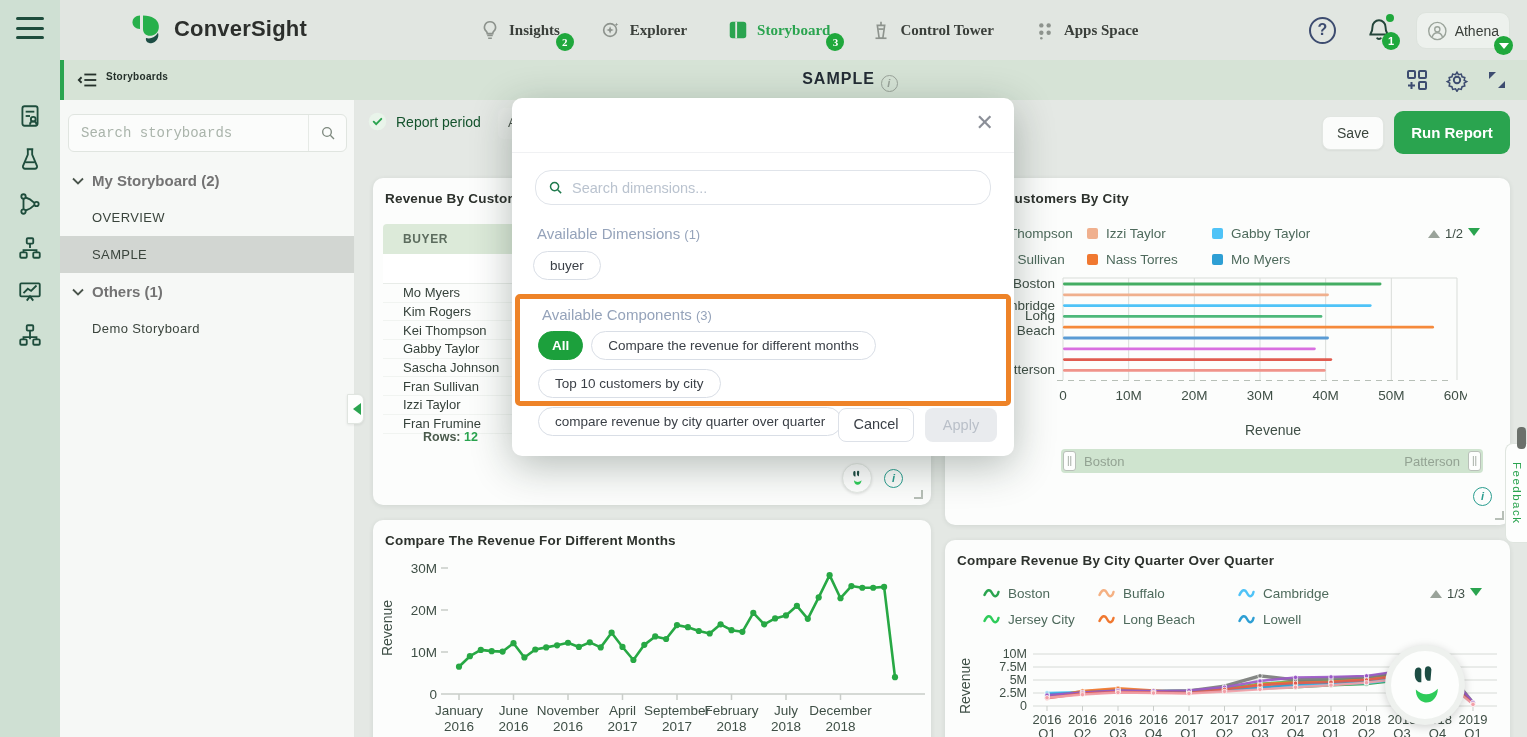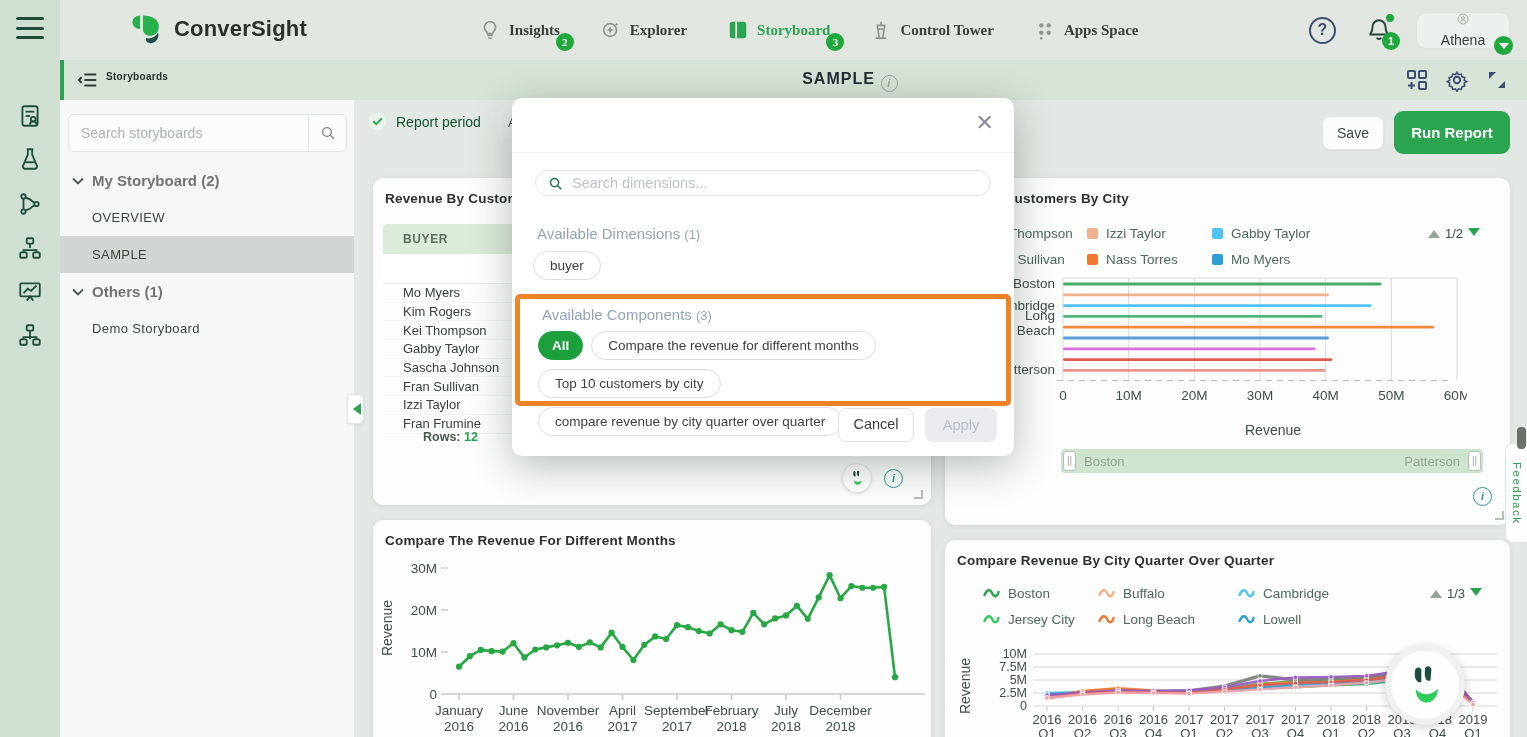--- a/index.html
+++ b/index.html
@@ -25,40 +25,40 @@
   .nav-item .lbl { font-size:15px; font-weight:700; }
   .nav-item.active .lbl { color:#2aa44f; }
   .nav-item .nicon { width:22px; height:22px; color:#8d938d; }
   .nav-item.active .nicon { color:#2aa44f; }
   .nav-item .nicon svg { width:100%; height:100%; }
   .badge { position:absolute; right:-14px; bottom:-10px; min-width:18px; height:18px; border-radius:50%; background:#1fa83c; color:#fff; font-size:11px; font-weight:700; display:flex; align-items:center; justify-content:center; }
   #help-btn { left:1249px; top:17px; width:27px; height:27px; border:2.5px solid #3d4c70; border-radius:50%; color:#3d4c70; font-weight:700; font-size:16px; text-align:center; line-height:22px; cursor:pointer; }
   #bell { left:1306px; top:16px; width:26px; height:28px; cursor:pointer; color:#23453a; }
   #bell .dot { position:absolute; right:-2px; top:-2px; width:8px; height:8px; border-radius:50%; background:#1fa83c; }
   #bell .badge { right:-8px; bottom:-6px; }
-  #user-pill { left:1356px; top:12px; width:94px; height:37px; background:#edf1ed; border:1px solid #dde3dd; border-radius:10px; display:flex; align-items:center; gap:7px; padding:0 10px; cursor:pointer;flex-direction:column; }
+  #user-pill { left:1356px; top:12px; width:94px; height:37px; background:#edf1ed; border:1px solid #dde3dd; border-radius:10px; display:flex; align-items:center; gap:7px; padding:0 10px; cursor:pointer; }
   #user-pill .uname { font-size:14px; color:#3a3f3a; }
   #user-chevron { left:1434px; top:36px; width:19px; height:19px; background:#1fa83c; border-radius:50%; display:flex; align-items:center; justify-content:center; }
   #user-chevron:after { content:""; border:5px solid transparent; border-top:6px solid #fff; margin-top:5px; }
 
   
   #subbar { left:60px; top:60px; width:1467px; height:40px; background:#d6e3d6; z-index:4; }
   #subbar .accent { position:absolute; left:0; top:0; width:4px; height:40px; background:#2aa44f; }
   #subbar .sb-title { position:absolute; left:46px; top:11px; font-size:10px; font-weight:700; color:#24302a; letter-spacing:0.3px; }
   #subbar .collapse-icon { position:absolute; left:17px; top:9px; width:22px; height:22px; color:#24302a; }
   #center-title { position:absolute; left:640px; top:10px; width:300px; text-align:center; font-size:16px; font-weight:700; color:#232c35; letter-spacing:1px; }
   #center-title .info-i { display:inline-block; width:17px; height:17px; border:1.6px solid #9aa39a; border-radius:50%; color:#9aa39a; font-size:11px; font-style:italic; line-height:14px; vertical-align:-3px; margin-left:6px; font-weight:700; }
   .sub-icons { position:absolute; right:18px; top:8px; display:flex; gap:16px; color:#3d4c70; }
   .sub-icons .si { width:24px; height:24px; cursor:pointer; }
   .sub-icons .si svg { width:100%; height:100%; }
 
   
   #sidebar { left:60px; top:100px; width:295px; height:637px; background:#f6f8f6; border-right:1px solid #e3e7e3; z-index:3; }
   #sb-search { position:absolute; left:8px; top:14px; width:279px; height:38px; background:#fbfcfb; border:1px solid #e0e5e0; border-radius:6px; display:flex; align-items:center; }
-  #sb-search input { flex:1; border:none; outline:none; background:transparent; padding:0 12px; font-size:14px; color:#3a443c; font-family:Liberation Sans, sans-serif; }
+  #sb-search input { flex:1; border:none; outline:none; background:transparent; padding:0 12px; font-size:14px; color:#3a443c; font-family:Liberation Mono, monospace; }
   #sb-search input::placeholder { color:#aab4ab; }
   #sb-search .mag { width:38px; height:100%; border-left:1px solid #e6eae6; display:flex; align-items:center; justify-content:center; color:#7d887e; cursor:pointer; }
   .tree-group-header { position:relative; display:flex; align-items:center; gap:8px; padding:10px 12px; font-size:15px; font-weight:700; color:#737373; cursor:pointer; }
   .tree-group-header svg { width:12px; height:8px; color:#4a554c; }
   .tree-item { padding:11px 12px 11px 32px; font-size:13px; color:#3a443c; letter-spacing:0.4px; cursor:pointer; }
   .tree-item.selected { background:#d2d6d2; }
   #sidebar-tree { position:absolute; left:0; top:62px; width:100%; }
   #sidebar-collapse { left:347px; top:394px; width:17px; height:30px; background:#fdfefd; border:1px solid #e0e5e0; border-radius:0 6px 6px 0; display:flex; align-items:center; justify-content:center; cursor:pointer; z-index:6; box-shadow:0 1px 3px rgba(0,0,0,0.08); }
   #sidebar-collapse:after { content:""; border:6px solid transparent; border-right:8px solid #2aa44f; margin-right:4px; }
 
@@ -107,21 +107,21 @@
   #top10-slider .handle { width:13px; height:20px; background:#fdfefd; border:1px solid #b9c0b9; border-radius:3px; color:#9aa39a; font-size:10px; text-align:center; line-height:18px; cursor:ew-resize; }
   #top10-slider .slabel { font-size:13px; color:#93a393; }
   #top10-slider .slabel.left { margin-right:auto; margin-left:8px; }
   #top10-slider .slabel.right { margin-left:auto; margin-right:8px; }
 
   
   #modal { left:512px; top:98px; width:502px; height:358px; background:#fff; border-radius:10px; box-shadow:0 10px 40px rgba(20,40,30,0.30); z-index:50; }
   #modal-title { position:absolute; left:25px; top:18px; font-size:16.5px; font-weight:700; color:#19505f; }
   #modal-close { position:absolute; right:20px; top:12px; font-size:22px; color:#8b8f98; cursor:pointer; }
   #modal-divider { position:absolute; left:0; top:54px; width:100%; height:1px; background:#f0f1f3; }
-  #modal-search { position:absolute; left:23px; top:72px; width:456px; height:26px; border:1.5px solid #e0e4ea; border-radius:16px; display:flex; align-items:center; padding:0 12px; gap:9px; }
+  #modal-search { position:absolute; left:23px; top:72px; width:456px; height:35px; border:1.5px solid #e0e4ea; border-radius:16px; display:flex; align-items:center; padding:0 12px; gap:9px; }
   #modal-search input { flex:1; border:none; outline:none; font-size:14.5px; color:#3a3f46; font-family:inherit; }
   #modal-search input::placeholder { color:#bac3cf; }
   #modal-search .mag { color:#1f7a4d; display:flex; }
   .section-label { font-size:15px; color:#95a3ba; }
   .section-label .cnt { font-size:13px; }
   #dim-heading { position:absolute; left:25px; top:127px; }
   #dimension-chips { position:absolute; left:21px; top:153px; display:flex; gap:10px; }
   .chip { border:1.5px solid #d9dee6; border-radius:16px; padding:6px 16px; font-size:13.5px; color:#3a3f46; background:#fff; cursor:pointer; white-space:nowrap; }
   .chip.selected { background:#1ca03c; border-color:#1ca03c; color:#fff; font-weight:700; padding:6px 13px; }
   #components-box { position:absolute; left:3px; top:196px; width:496px; height:112px; border:5px solid #ee8328; border-radius:5px; }

